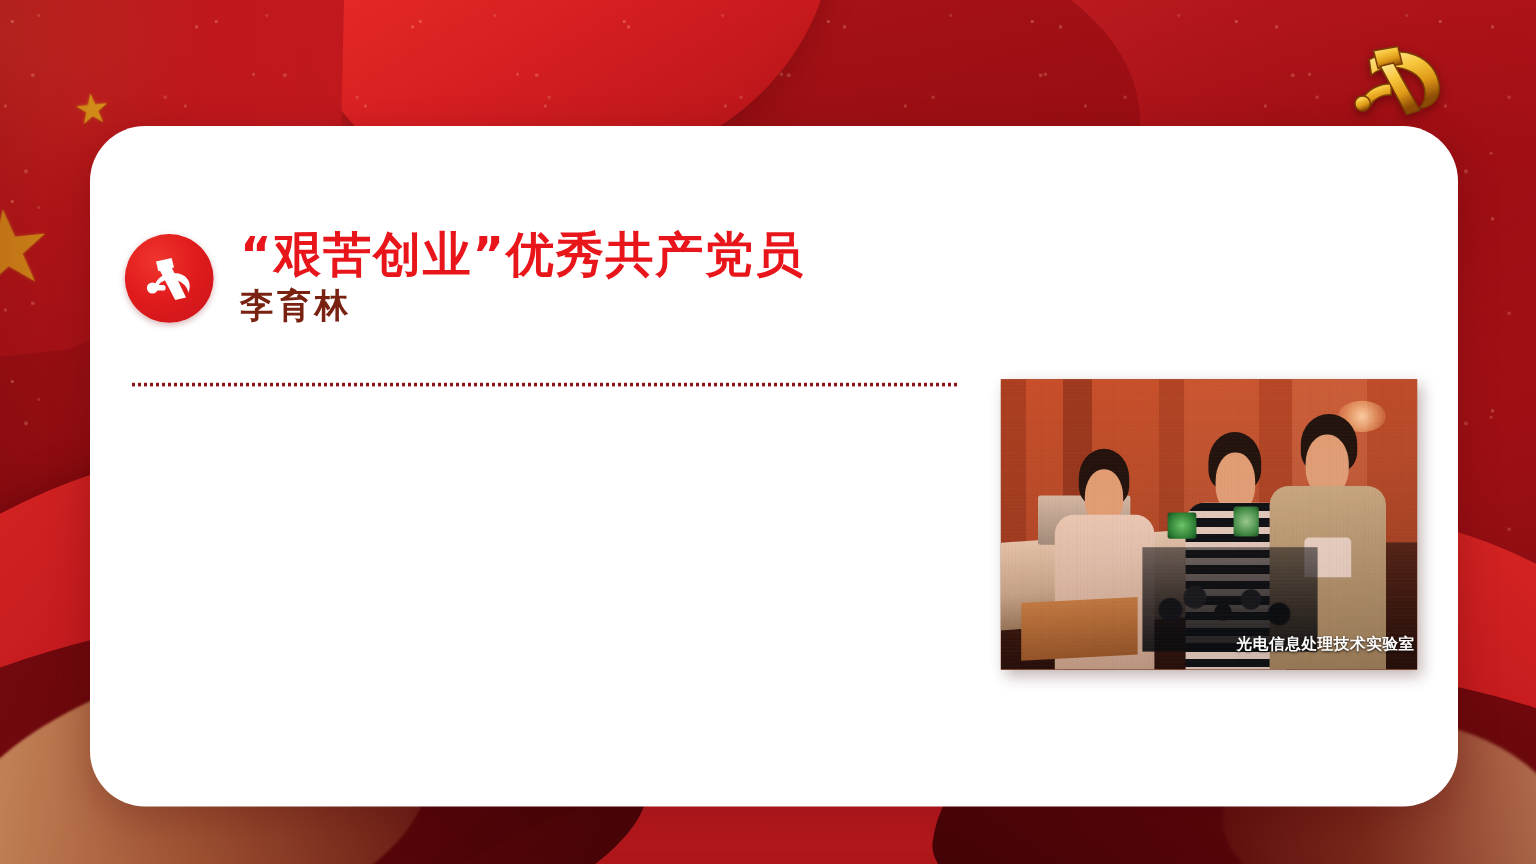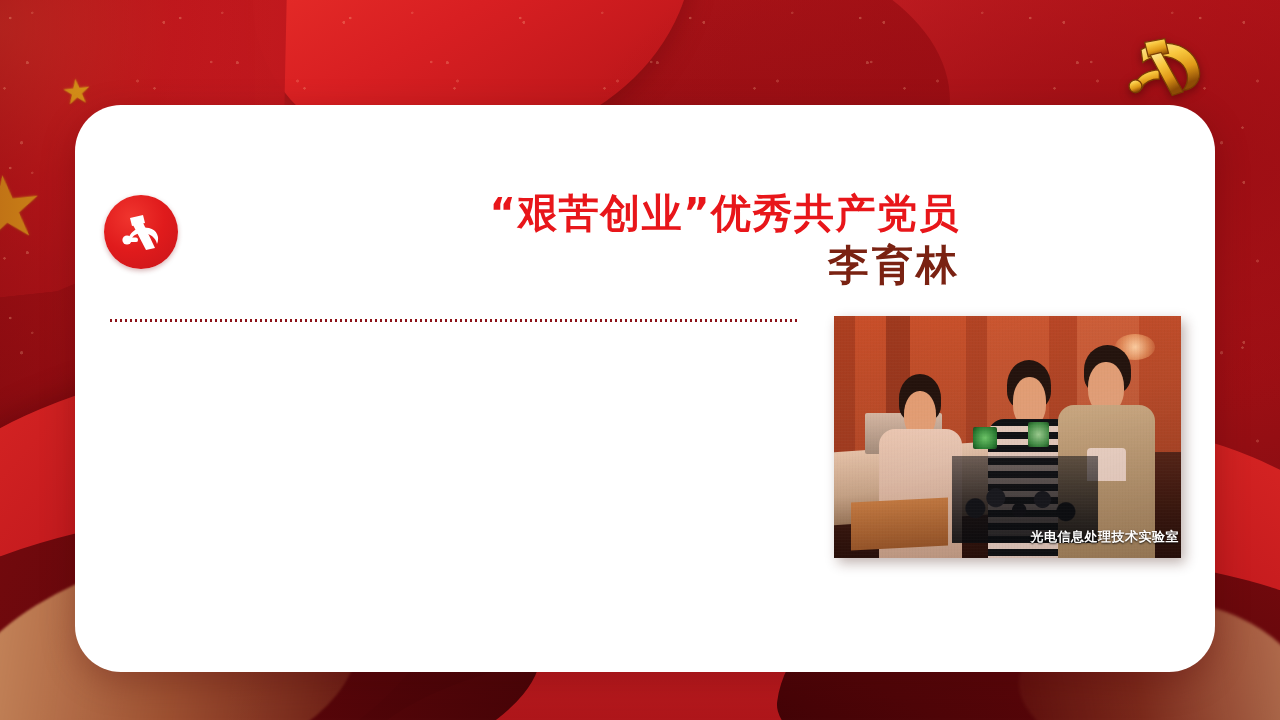--- a/index.html
+++ b/index.html
@@ -156,29 +156,29 @@
   }
 
   
   .badge{
     position:absolute;left:29px;top:90px;width:74px;height:74px;border-radius:50%;
     background:radial-gradient(circle at 36% 30%, #f0352e 0%, #e01b1c 48%, #c8151a 100%);
     box-shadow:0 2px 5px rgba(120,10,14,.3);
   }
   .badge svg{position:absolute;left:12px;top:12px;width:50px;height:50px;}
 
-  .title-wrap{position:absolute;left:125px;top:85px;width:760px;text-align:right;}
+  .title-wrap{position:absolute;left:125px;top:85px;width:760px;text-align:left;}
   .title-main{
     font-family:"DejaVu Sans","Liberation Sans",sans-serif;
     font-size:40px;font-weight:bold;color:#e8161a;
     letter-spacing:1.5px;line-height:1.15;white-space:nowrap;
   }
   .title-name{
-    font-family:Liberation Serif, serif;
-    font-size:41px;font-weight:bold;color:#7a2212;
+    font-family:Liberation Mono, monospace;
+    font-size:28px;font-weight:bold;color:#7a2212;
     letter-spacing:3px;line-height:1.25;margin-top:4px;
   }
 
   
   .divider{
     position:absolute;left:35px;top:214px;width:690px;height:3px;
     background-image:repeating-linear-gradient(90deg,#8d1218 0 2.4px, rgba(255,255,255,0) 2.4px 5px);
   }
 
   

